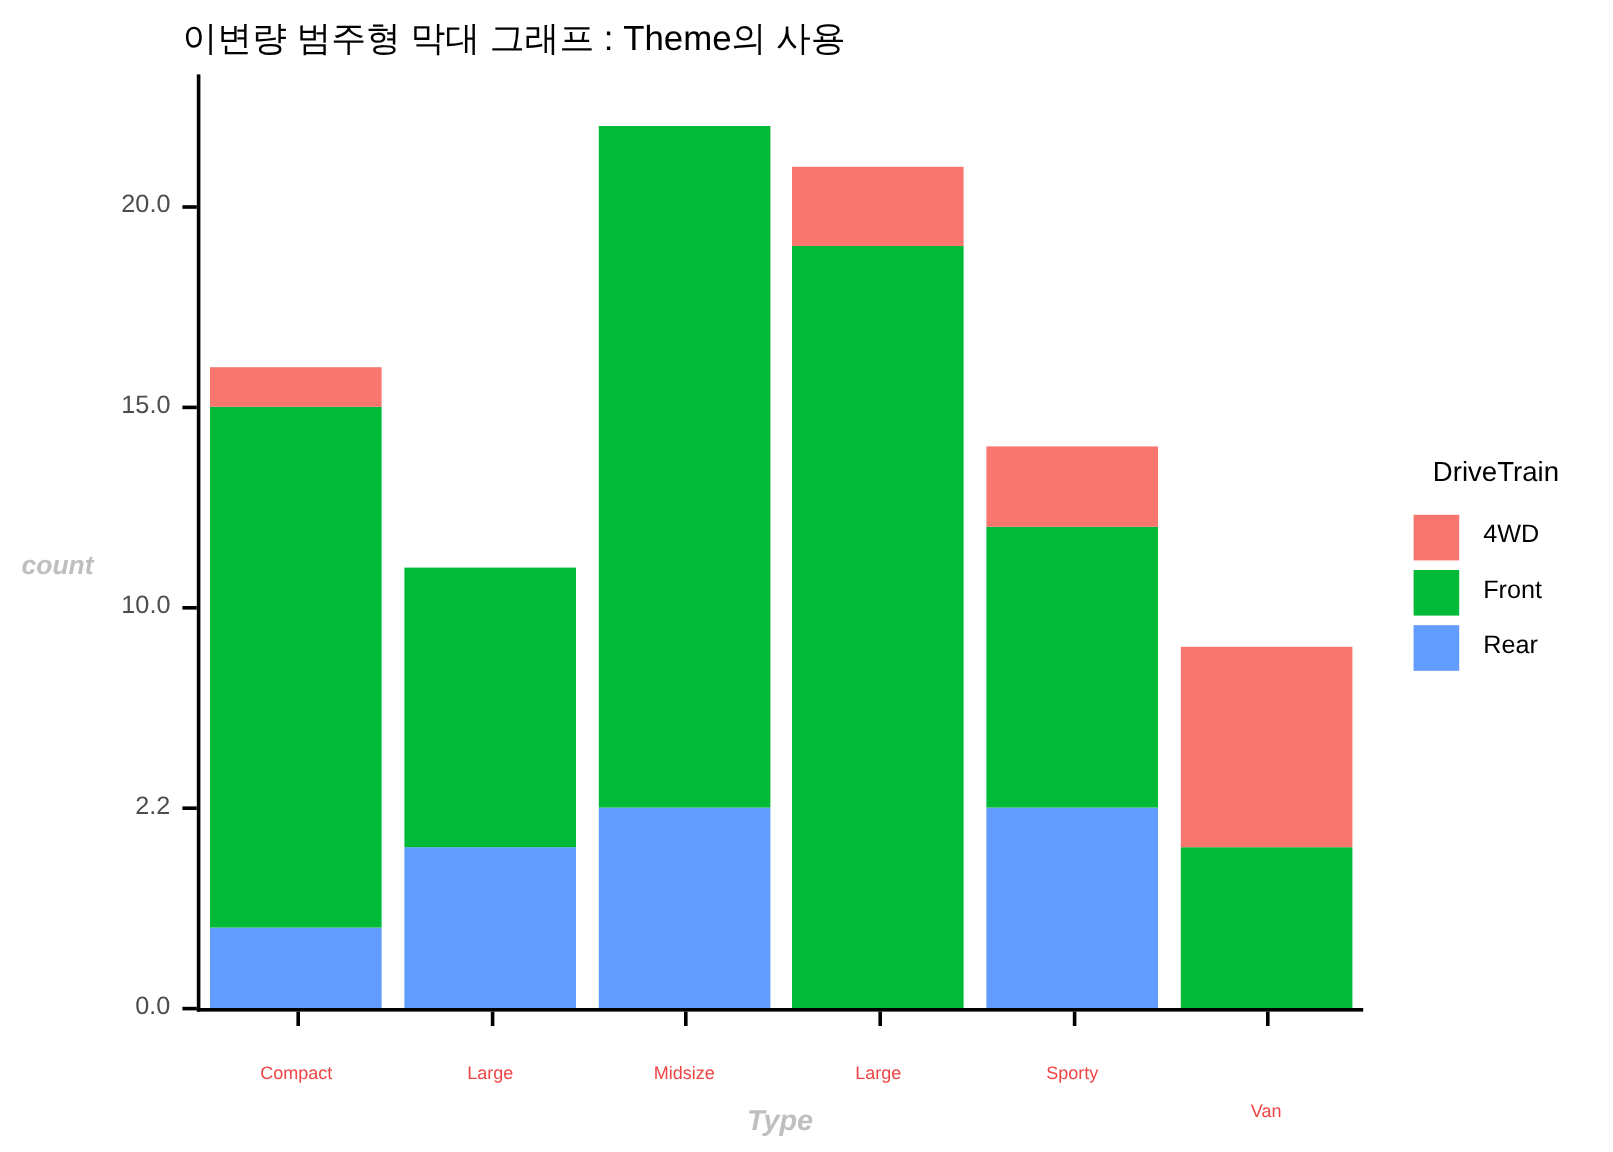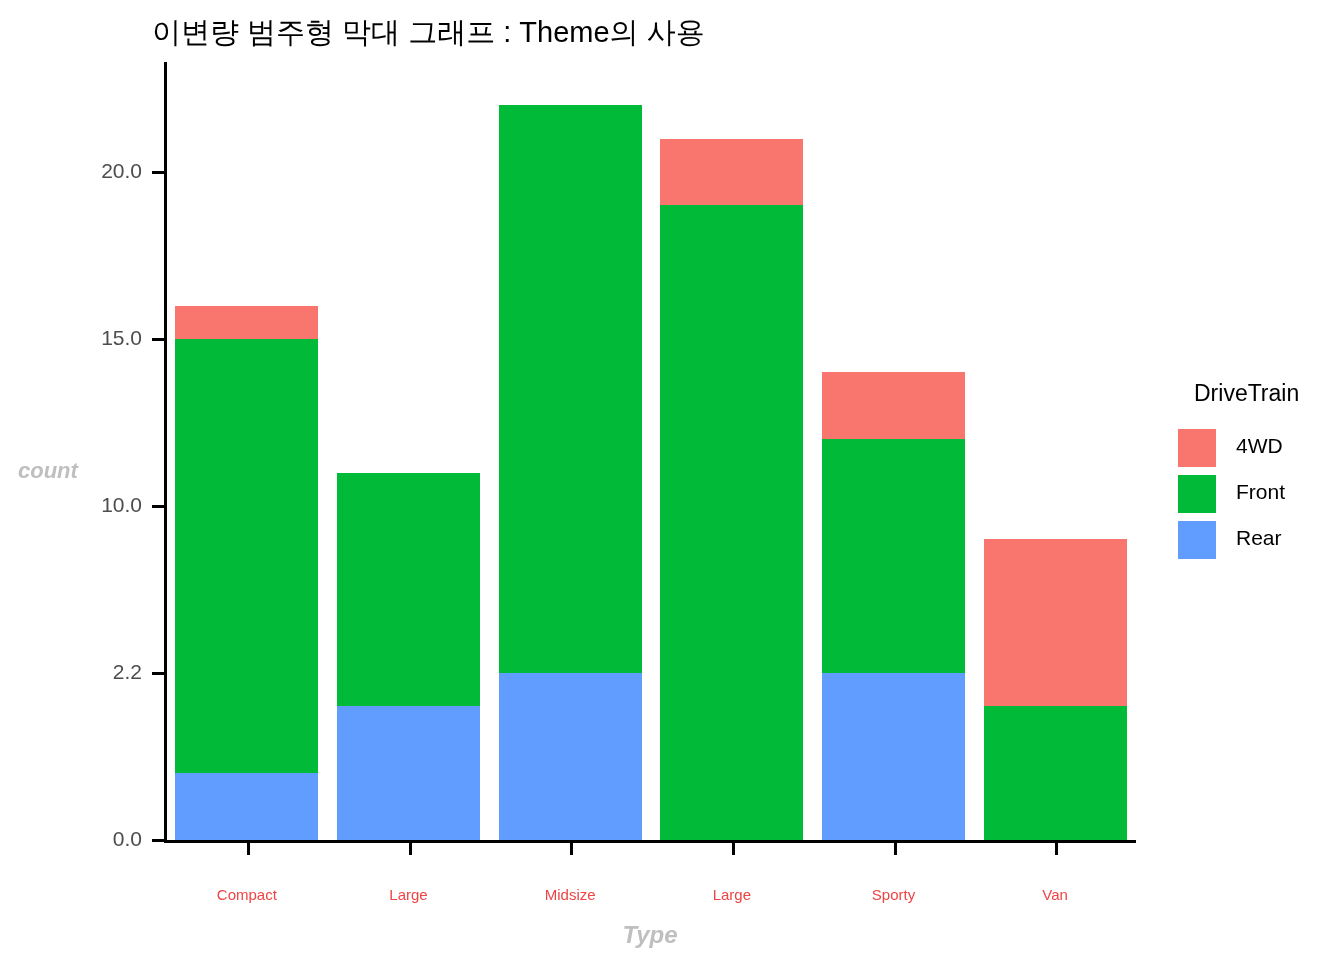--- a/index.html
+++ b/index.html
@@ -229,21 +229,21 @@
       <div class="x-label" style="left: 246.833px;">Compact</div>
       <div class="x-tick" style="left: 408.5px;"></div>
       <div class="x-label" style="left: 408.5px;">Large</div>
       <div class="x-tick" style="left: 570.167px;"></div>
       <div class="x-label" style="left: 570.167px;">Midsize</div>
       <div class="x-tick" style="left: 731.833px;"></div>
       <div class="x-label" style="left: 731.833px;">Large</div>
       <div class="x-tick" style="left: 893.5px;"></div>
       <div class="x-label" style="left: 893.5px;">Sporty</div>
       <div class="x-tick" style="left: 1055.17px;"></div>
-      <div class="x-label" style="left: 1055.17px;">Van</div>
+      <div class="x-label" style="left: 1055.17px; margin-top: 32px;">Van</div>
     </div>
 
   <div id="y-axis-title">count</div>
 
   <div id="x-axis-title">Type</div>
 
   <div id="legend">
     <div id="legend-title">DriveTrain</div>
     <div id="legend-items">
         <div class="legend-row">

